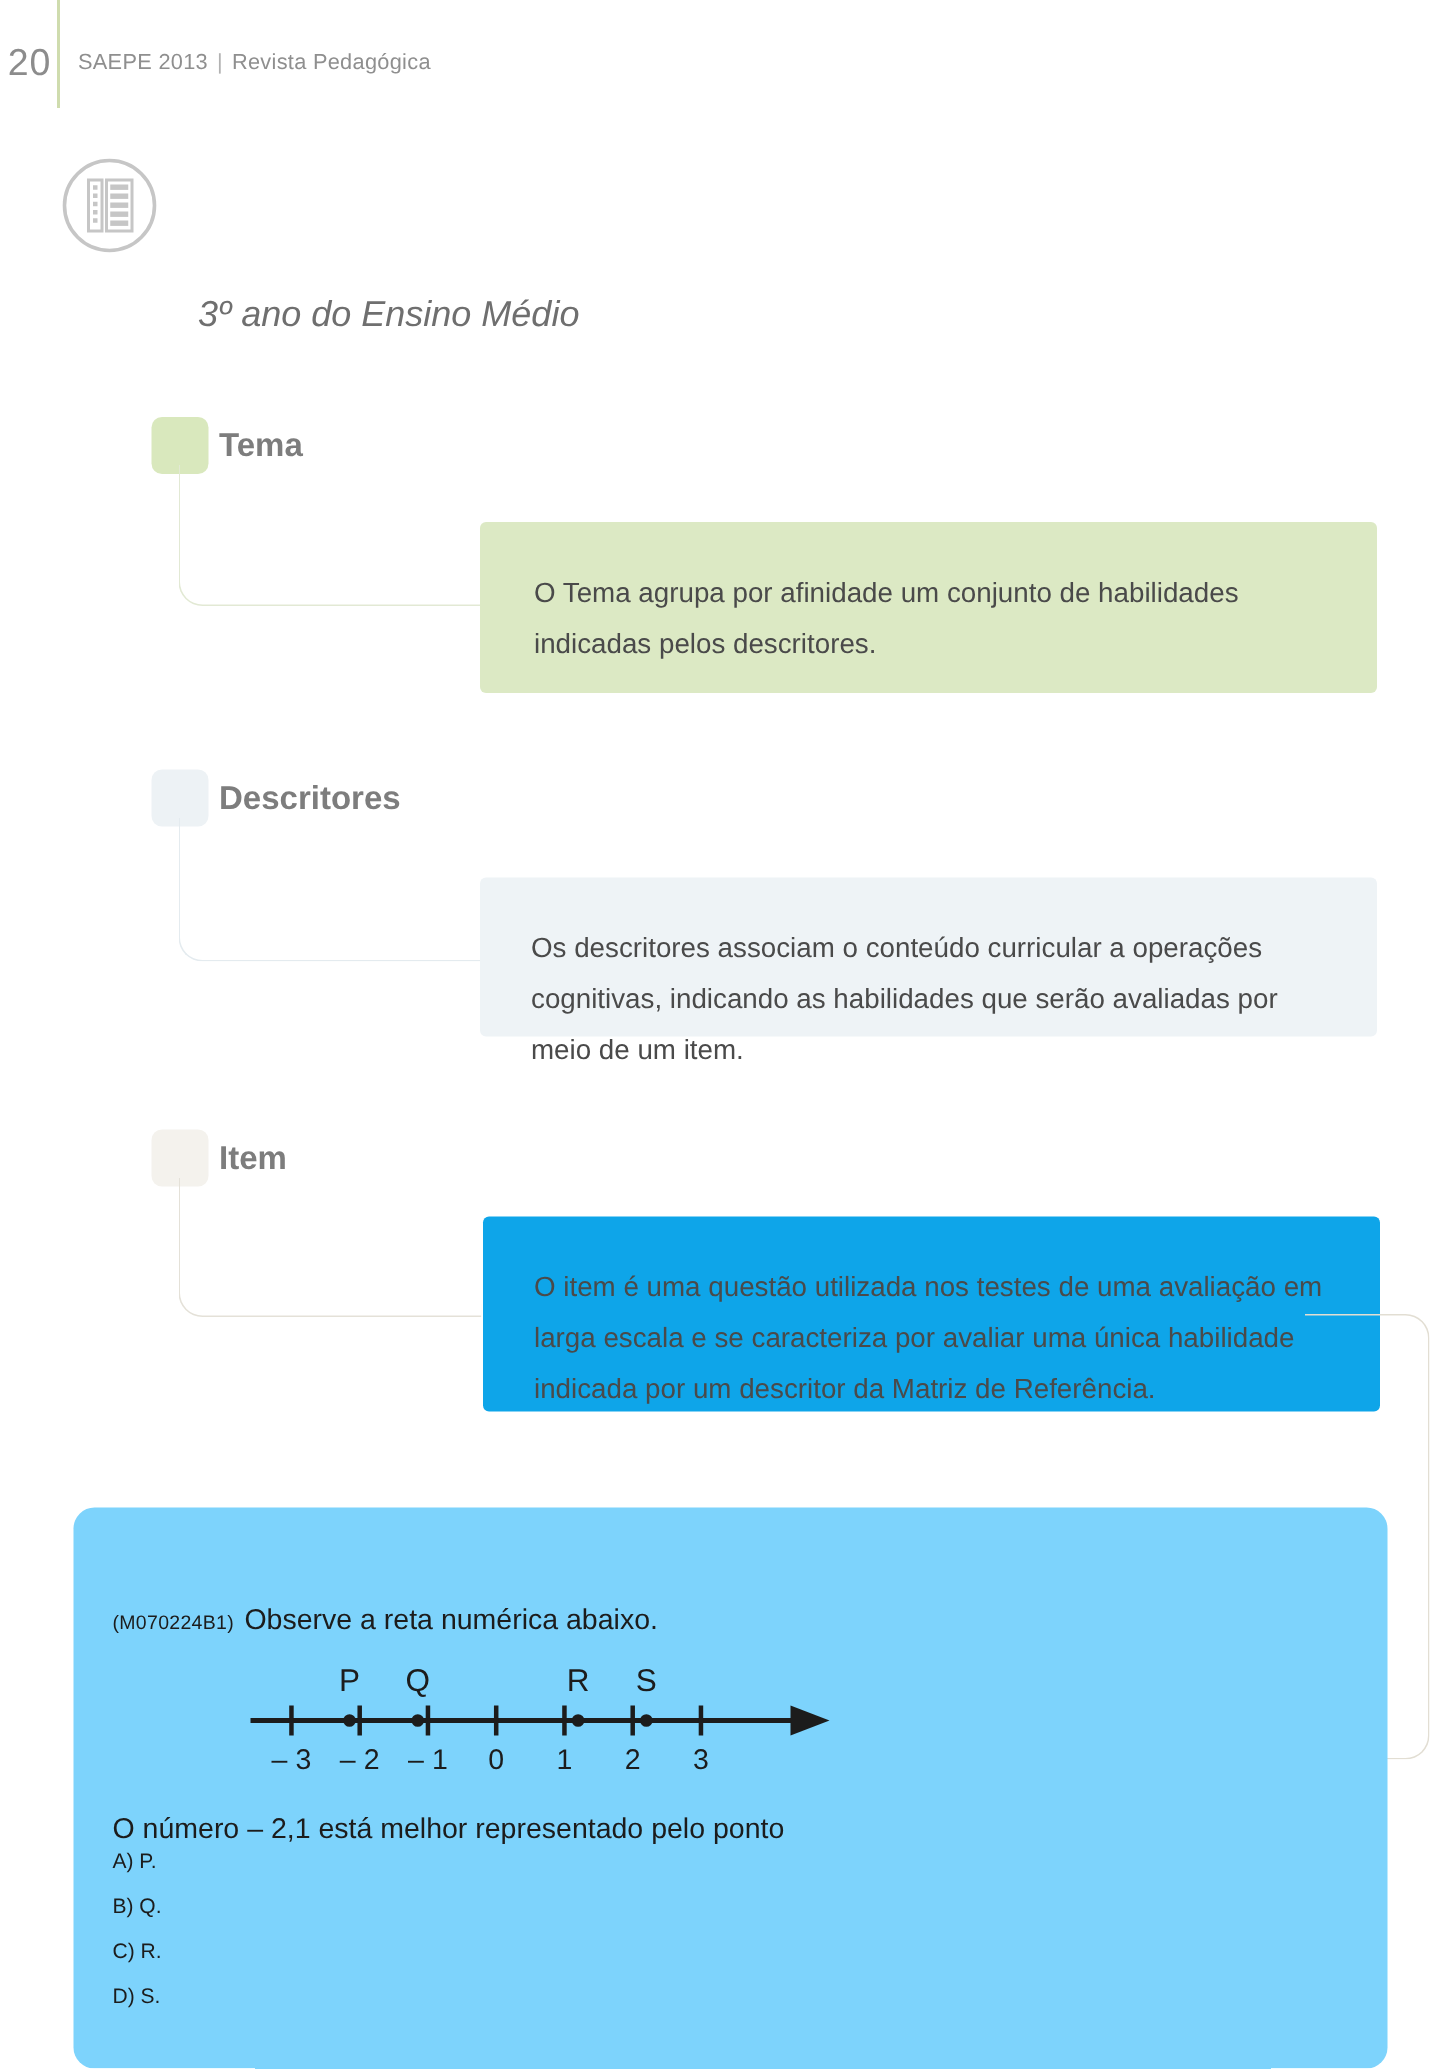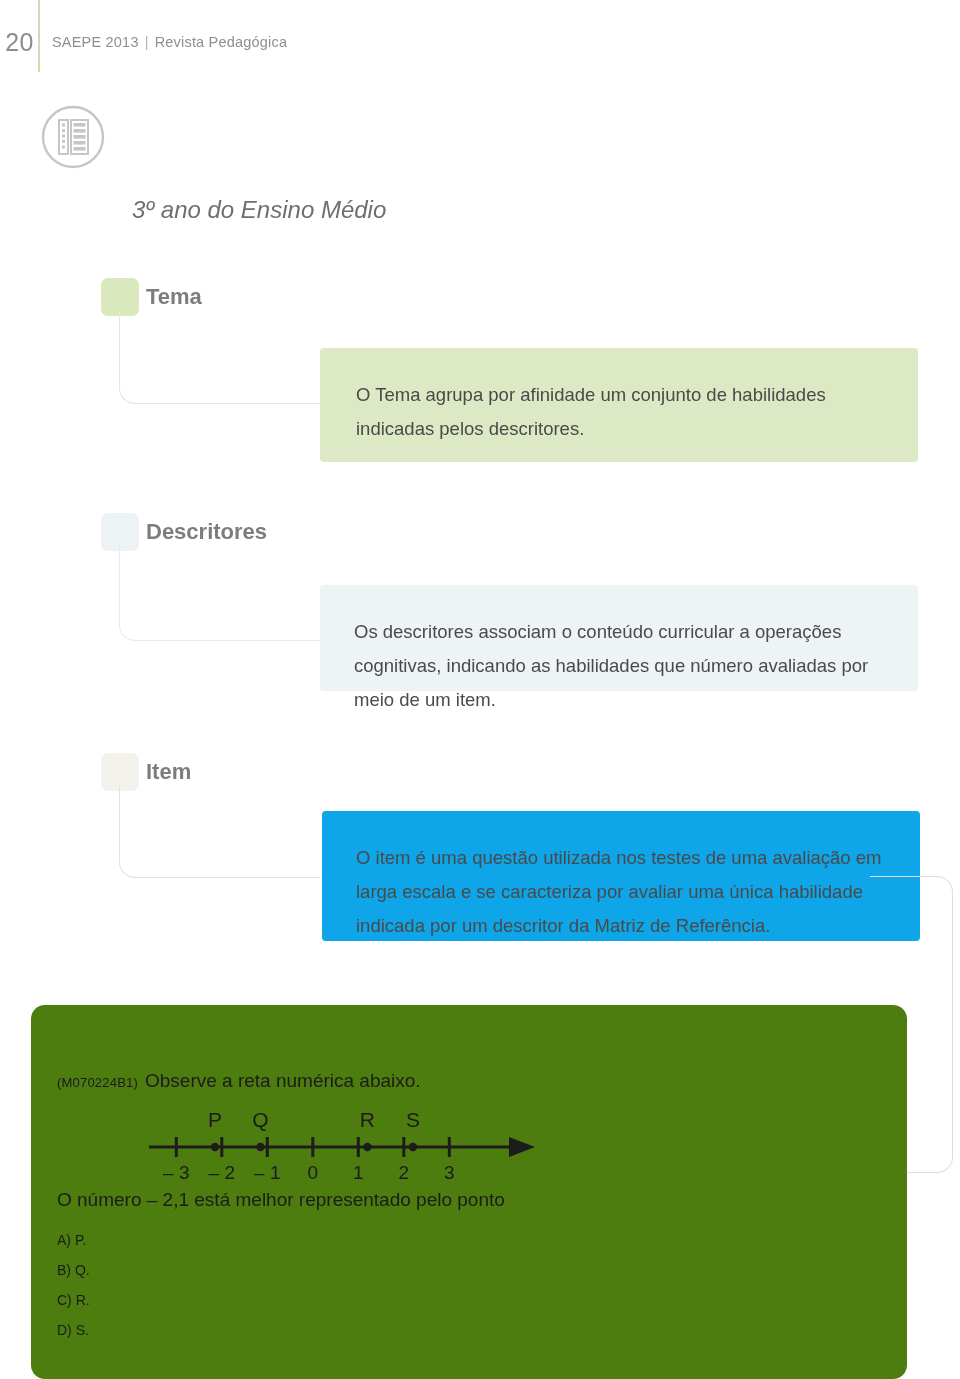--- a/index.html
+++ b/index.html
@@ -126,22 +126,23 @@
     border: 1.6px solid #e2ded3;
     border-left: none;
     border-top-right-radius: 16px;
     border-bottom-right-radius: 16px;
   }
 
   
   .item-card {
     position: absolute;
     box-sizing: border-box;
-    background: #4d7c0f;
+    background: #7dd3fc;
     border-radius: 14px;
+    margin-left: 18px;
   }
   .item-code {
     font-size: 13px;
     letter-spacing: .2px;
     color: #1c1c1c;
   }
   .item-stem {
     font-size: 19px;
     color: #1c1c1c;
     white-space: nowrap;
@@ -203,21 +204,21 @@
   <div class="tab-label" style="left:146px; top:284px;">Tema</div>
   <div class="connector" style="left:119px; top:310px; width:201px; height:93px; border-color:#e2e9d4;"></div>
   <div class="callout" style="left:320px; top:348px; width:598px; height:114px; background:#dce9c4;padding-left:36px;">
     <p>O Tema agrupa por afinidade um conjunto de habilidades indicadas pelos descritores.</p>
   </div>
 
   <div class="tab" style="left:101px; top:513px; background:#edf2f5;"></div>
   <div class="tab-label" style="left:146px; top:519px;">Descritores</div>
   <div class="connector" style="left:119px; top:545px; width:201px; height:95px; border-color:#e4ebef;"></div>
   <div class="callout" style="left:320px; top:585px; width:598px; height:106px; background:#eef3f6;">
-    <p>Os descritores associam o conteúdo curricular a operações cognitivas, indicando as habilidades que número avaliadas por meio de um item.</p>
+    <p>Os descritores associam o conteúdo curricular a operações cognitivas, indicando as habilidades que serão avaliadas por meio de um item.</p>
   </div>
 
   <div class="tab" style="left:101px; top:753px; background:#f4f2ed;"></div>
   <div class="tab-label" style="left:146px; top:759px;">Item</div>
   <div class="connector" style="left:119px; top:785px; width:201px; height:92px; border-color:#e4e1d8;"></div>
   <div class="callout" style="left:322px; top:811px; width:598px; height:130px; background:#0ea5e9;">
     <p>O item é uma questão utilizada nos testes de uma avaliação em larga escala e se caracteriza por avaliar uma única habilidade indicada por um descritor da Matriz de Referência.</p>
   </div>
 
   <div class="frame" style="left:870px; top:876px; width:83px; height:297px;"></div>
@@ -262,21 +263,21 @@
           <text x="90.8" y="74">– 2</text>
           <text x="136.3" y="74">– 1</text>
           <text x="181.8" y="74">0</text>
           <text x="227.3" y="74">1</text>
           <text x="272.8" y="74">2</text>
           <text x="318.3" y="74">3</text>
         </g>
       </svg>
     </div>
 
-    <div class="item-question" style="left:26px; top:184px;">O número – 2,1 está melhor representado pelo ponto</div>
+    <div class="item-question" style="left:26px; top:204px;">O número – 2,1 está melhor representado pelo ponto</div>
 
     <div class="choice" style="left:26px; top:227px;">A) P.</div>
     <div class="choice" style="left:26px; top:257px;">B) Q.</div>
     <div class="choice" style="left:26px; top:287px;">C) R.</div>
     <div class="choice" style="left:26px; top:317px;">D) S.</div>
   </div>
 
 </div>
 
 </body></html>

